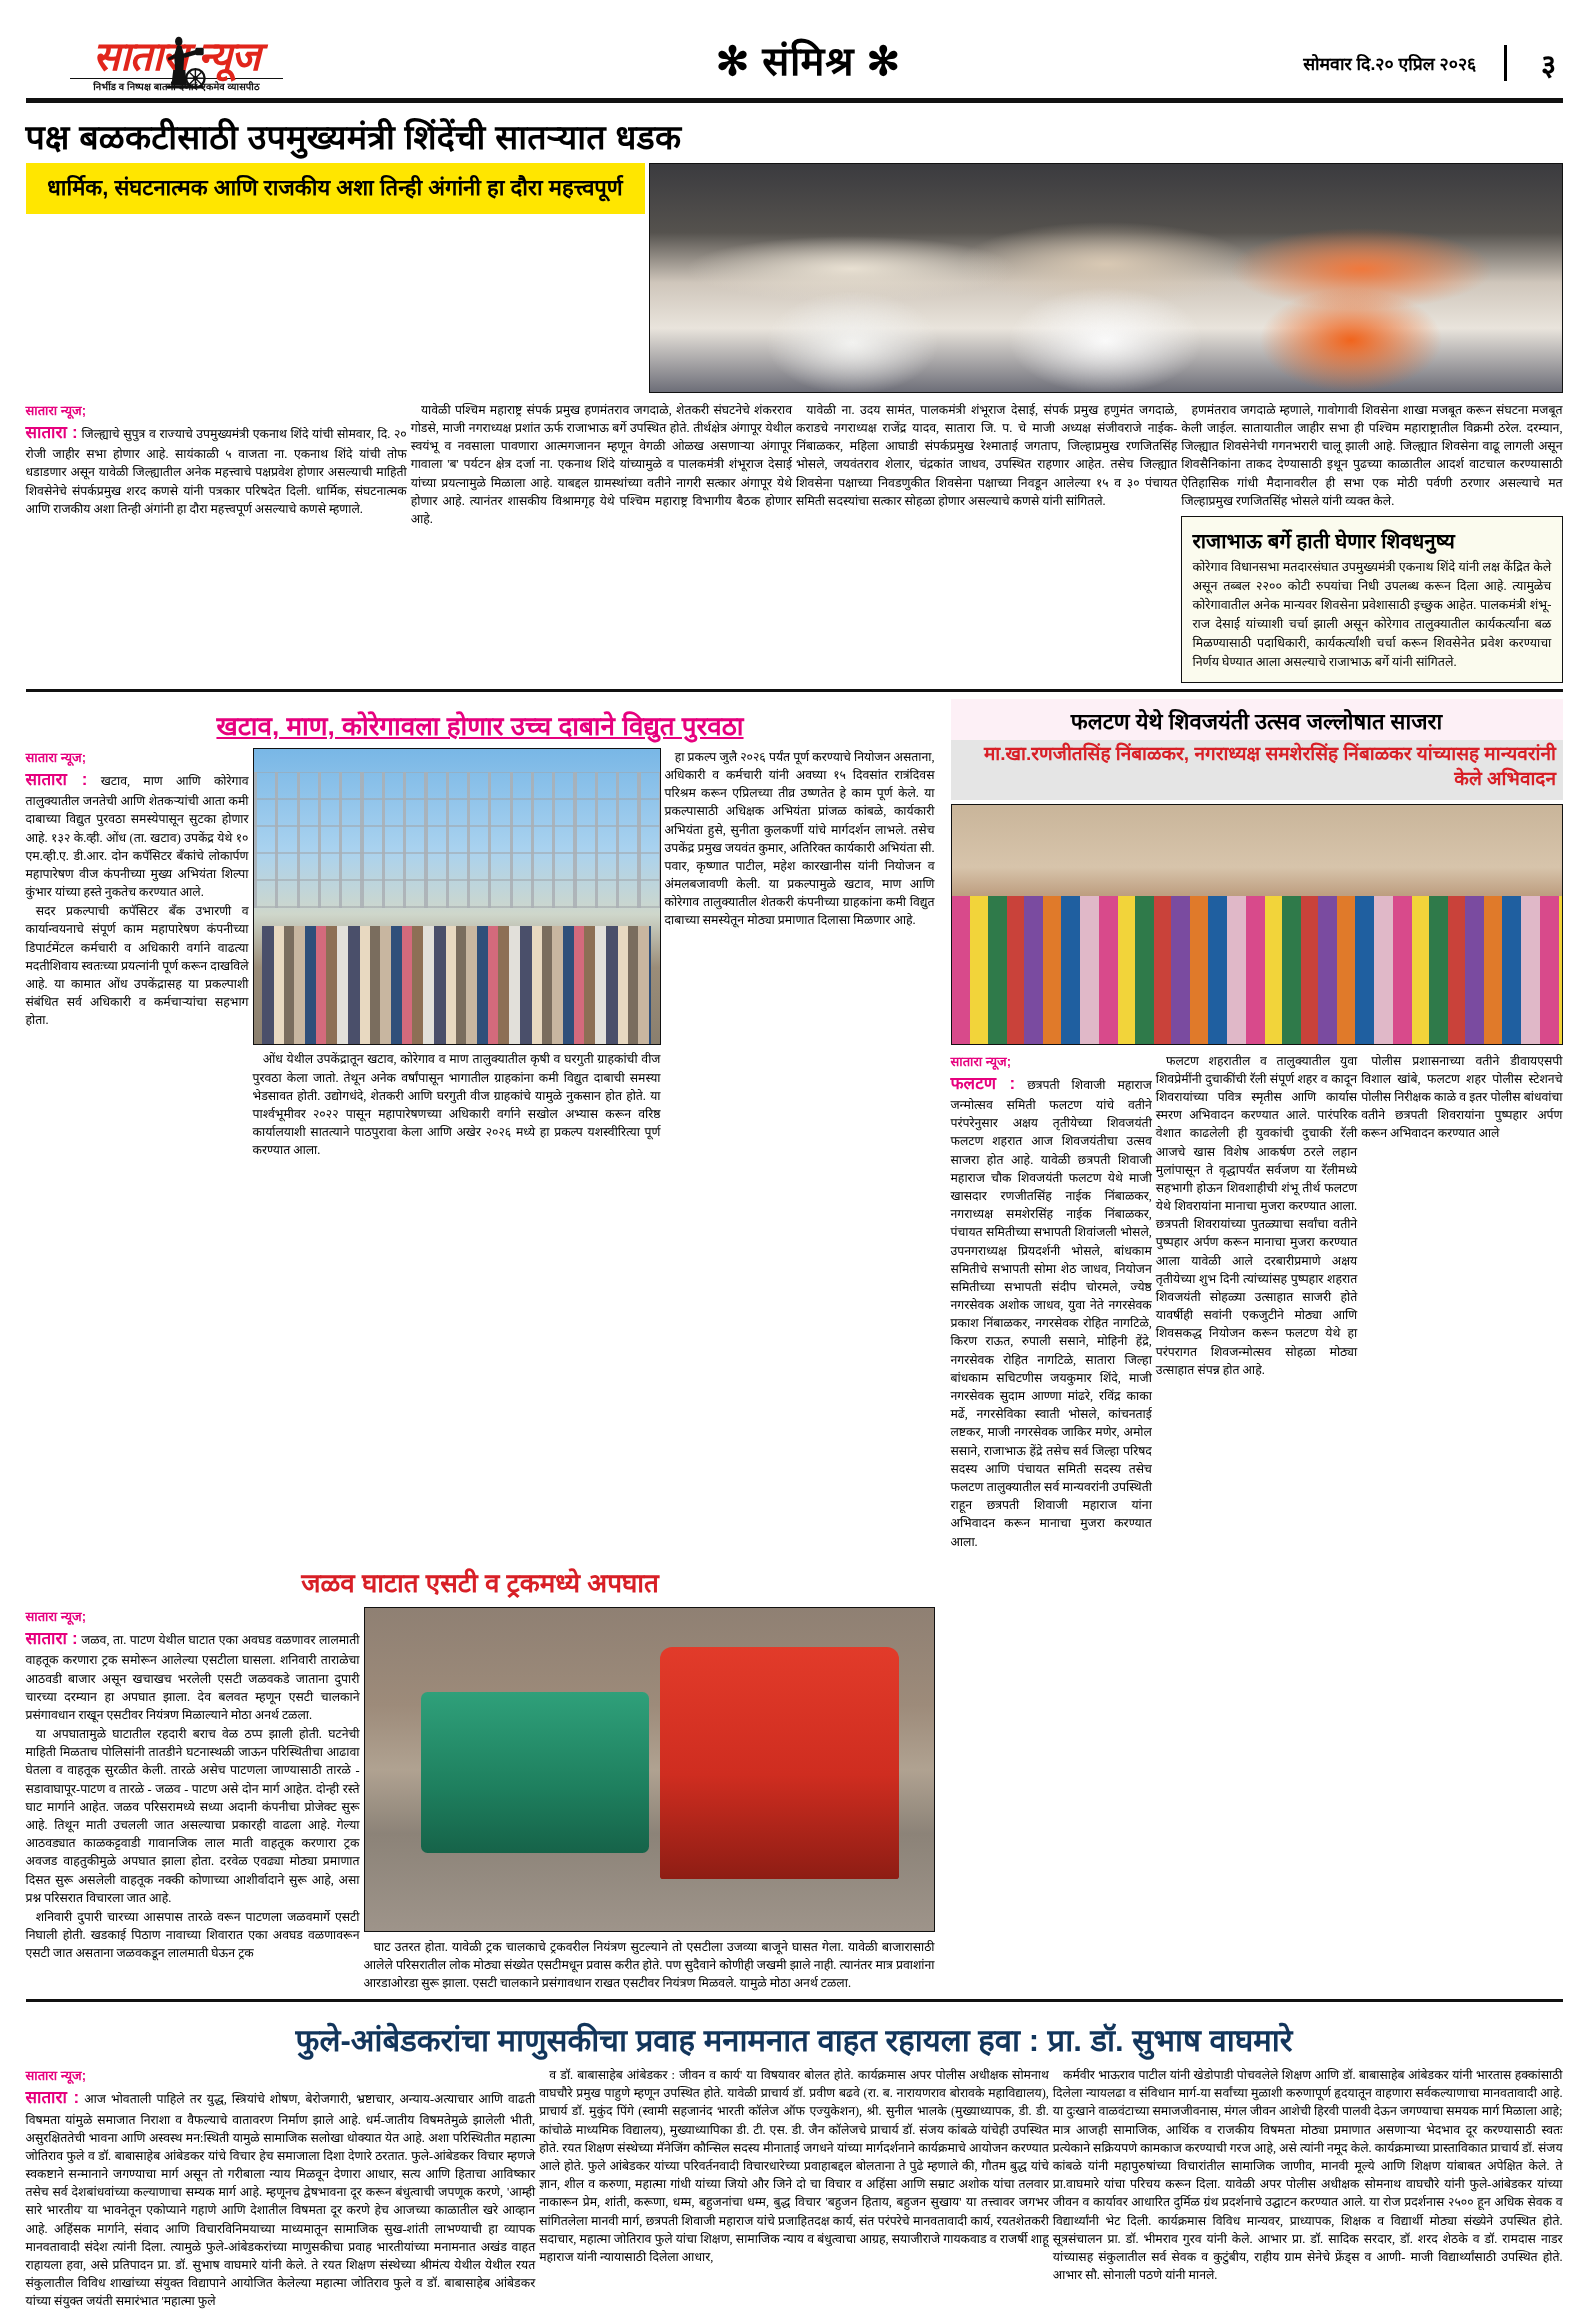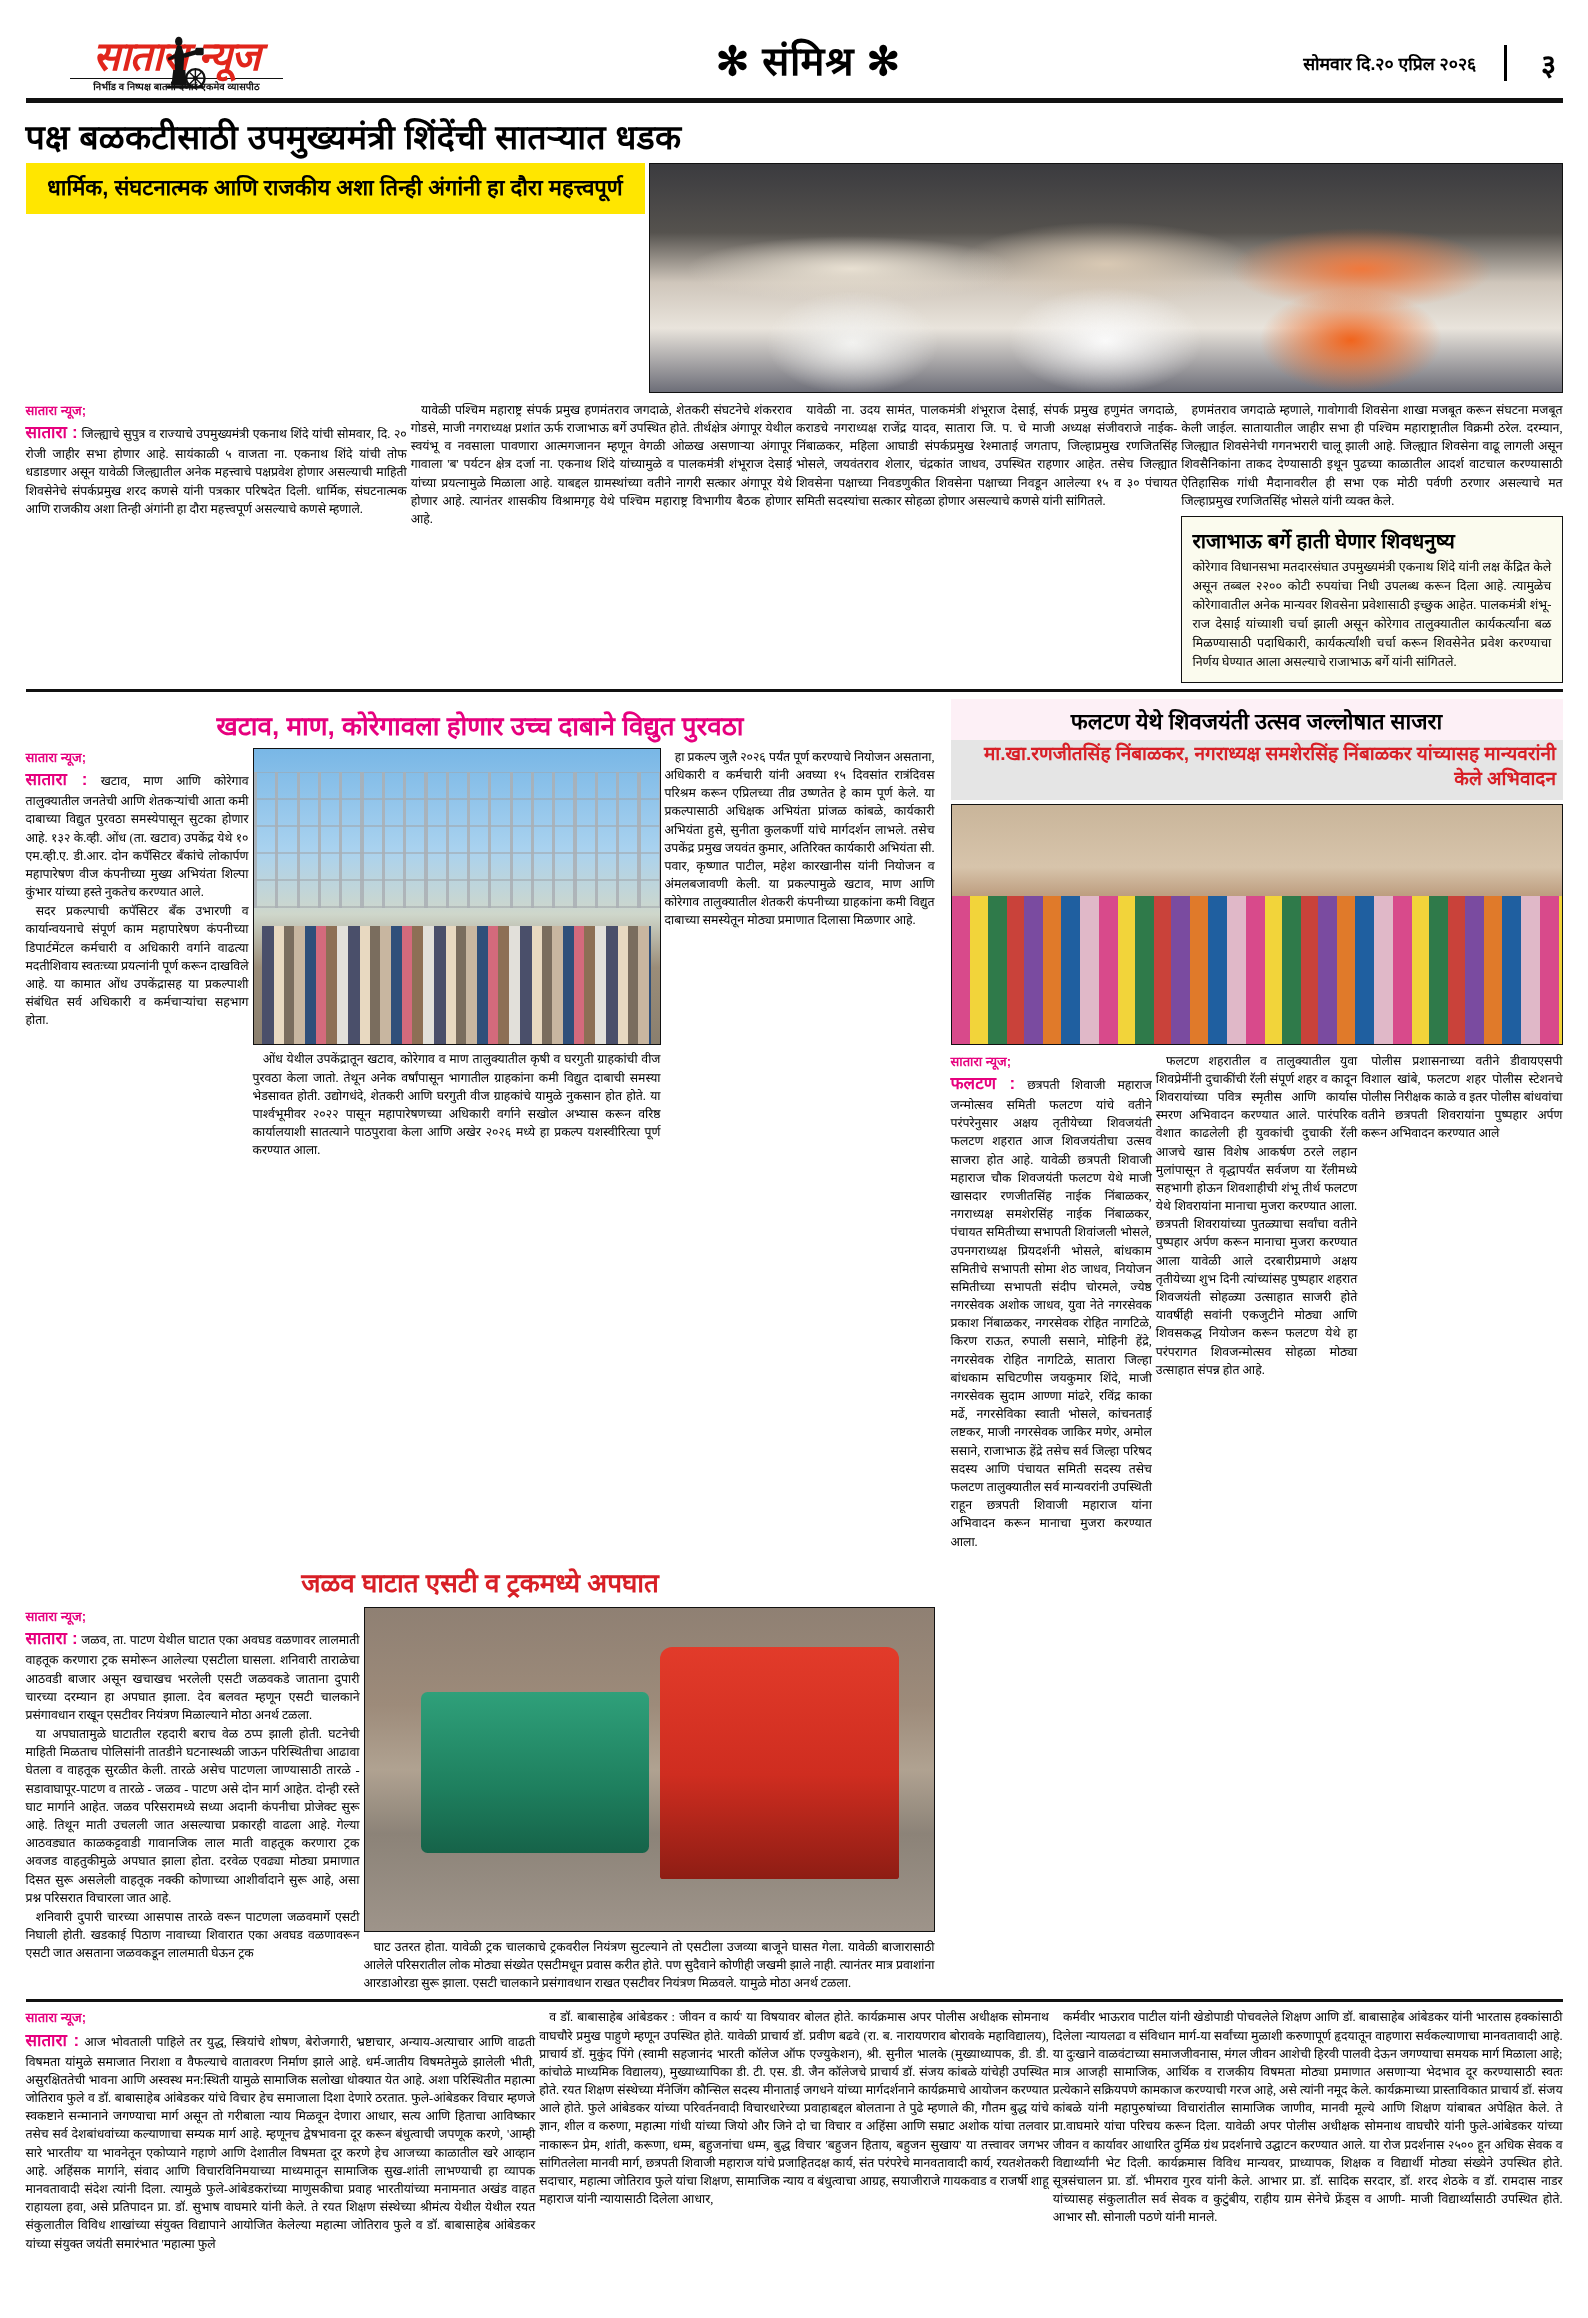--- a/index.html
+++ b/index.html
@@ -97,20 +97,21 @@
     padding: 10.2px 0 4.6px;
     letter-spacing: 0.2px;
   }
   .headline-pink {
     text-align: center;
     font-size: 26px;
     font-weight: bold;
     font-family: "Liberation Sans", sans-serif;
     color: #e6007e;
     padding: 8.3px 0 4.6px;
+    text-decoration: underline;
   }
   .headline-black-onpink {
     text-align: center;
     font-size: 22px;
     font-weight: bold;
     font-family: "Liberation Sans", sans-serif;
     color: #000;
     background: #fdf0f6;
     padding: 6.5px 4.6px 4.6px;
   }
@@ -404,20 +405,21 @@
       <div class="col">
         <div class="photo ph-accident" style="height:325px;"></div>
         <p class="body-text" style="text-indent:10.2px;margin-top:5.6px;">घाट उतरत होता. यावेळी ट्रक चालकाचे ट्रकवरील नियंत्रण सुटल्याने तो एसटीला उजव्या बाजूने घासत गेला. यावेळी बाजारासाठी आलेले परिसरातील लोक मोठ्या संख्येत एसटीमधून प्रवास करीत होते. पण सुदैवाने कोणीही जखमी झाले नाही. त्यानंतर मात्र प्रवाशांना आरडाओरडा सुरू झाला. एसटी चालकाने प्रसंगावधान राखत एसटीवर नियंत्रण मिळवले. यामुळे मोठा अनर्थ टळला.</p>
       </div>
     </div>
   </div>
 
   <div class="rule-med"></div>
 
   <div>
+    <div class="headline-navy">फुले-आंबेडकरांचा माणुसकीचा प्रवाह मनामनात वाहत रहायला हवा : प्रा. डॉ. सुभाष वाघमारे</div>
     <div class="cols" style="align-items:flex-start;">
       <div class="col body-text">
         <p style="text-indent:0">
           <span class="dateline-label">सातारा न्यूज;</span>
           <span class="dateline-city">सातारा :</span>
           <span>आज भोवताली पाहिले तर युद्ध, स्त्रियांचे शोषण, बेरोजगारी, भ्रष्टाचार, अन्याय-अत्याचार आणि वाढती विषमता यांमुळे समाजात निराशा व वैफल्याचे वातावरण निर्माण झाले आहे. धर्म-जातीय विषमतेमुळे झालेली भीती, असुरक्षिततेची भावना आणि अस्वस्थ मन:स्थिती यामुळे सामाजिक सलोखा धोक्यात येत आहे. अशा परिस्थितीत महात्मा जोतिराव फुले व डॉ. बाबासाहेब आंबेडकर यांचे विचार हेच समाजाला दिशा देणारे ठरतात. फुले-आंबेडकर विचार म्हणजे स्वकष्टाने सन्मानाने जगण्याचा मार्ग असून तो गरीबाला न्याय मिळवून देणारा आधार, सत्य आणि हिताचा आविष्कार तसेच सर्व देशबांधवांच्या कल्याणाचा सम्यक मार्ग आहे. म्हणूनच द्वेषभावना दूर करून बंधुत्वाची जपणूक करणे, 'आम्ही सारे भारतीय' या भावनेतून एकोप्याने गहाणे आणि देशातील विषमता दूर करणे हेच आजच्या काळातील खरे आव्हान आहे. अहिंसक मार्गाने, संवाद आणि विचारविनिमयाच्या माध्यमातून सामाजिक सुख-शांती लाभण्याची हा व्यापक मानवतावादी संदेश त्यांनी दिला. त्यामुळे फुले-आंबेडकरांच्या माणुसकीचा प्रवाह भारतीयांच्या मनामनात अखंड वाहत राहायला हवा, असे प्रतिपादन प्रा. डॉ. सुभाष वाघमारे यांनी केले. ते रयत शिक्षण संस्थेच्या श्रीमंत्य येथील येथील रयत संकुलातील विविध शाखांच्या संयुक्त विद्यापाने आयोजित केलेल्या महात्मा जोतिराव फुले व डॉ. बाबासाहेब आंबेडकर यांच्या संयुक्त जयंती समारंभात 'महात्मा फुले</span>
         </p>
       </div>
       <div class="col body-text">
         <p>व डॉ. बाबासाहेब आंबेडकर : जीवन व कार्य' या विषयावर बोलत होते. कार्यक्रमास अपर पोलीस अधीक्षक सोमनाथ वाघचौरे प्रमुख पाहुणे म्हणून उपस्थित होते. यावेळी प्राचार्य डॉ. प्रवीण बढवे (रा. ब. नारायणराव बोरावके महाविद्यालय), प्राचार्य डॉ. मुकुंद पिंगे (स्वामी सहजानंद भारती कॉलेज ऑफ एज्युकेशन), श्री. सुनील भालके (मुख्याध्यापक, डी. डी. कांचोळे माध्यमिक विद्यालय), मुख्याध्यापिका डी. टी. एस. डी. जैन कॉलेजचे प्राचार्य डॉ. संजय कांबळे यांचेही उपस्थित होते. रयत शिक्षण संस्थेच्या मॅनेजिंग कौन्सिल सदस्य मीनाताई जगधने यांच्या मार्गदर्शनाने कार्यक्रमाचे आयोजन करण्यात आले होते. फुले आंबेडकर यांच्या परिवर्तनवादी विचारधारेच्या प्रवाहाबद्दल बोलताना ते पुढे म्हणाले की, गौतम बुद्ध यांचे ज्ञान, शील व करुणा, महात्मा गांधी यांच्या जियो और जिने दो चा विचार व अहिंसा आणि सम्राट अशोक यांचा तलवार नाकारून प्रेम, शांती, करूणा, धम्म, बहुजनांचा धम्म, बुद्ध विचार 'बहुजन हिताय, बहुजन सुखाय' या तत्त्वावर जगभर सांगितलेला मानवी मार्ग, छत्रपती शिवाजी महाराज यांचे प्रजाहितदक्ष कार्य, संत परंपरेचे मानवतावादी कार्य, रयतशेतकरी सदाचार, महात्मा जोतिराव फुले यांचा शिक्षण, सामाजिक न्याय व बंधुत्वाचा आग्रह, सयाजीराजे गायकवाड व राजर्षी शाहू महाराज यांनी न्यायासाठी दिलेला आधार,</p>

